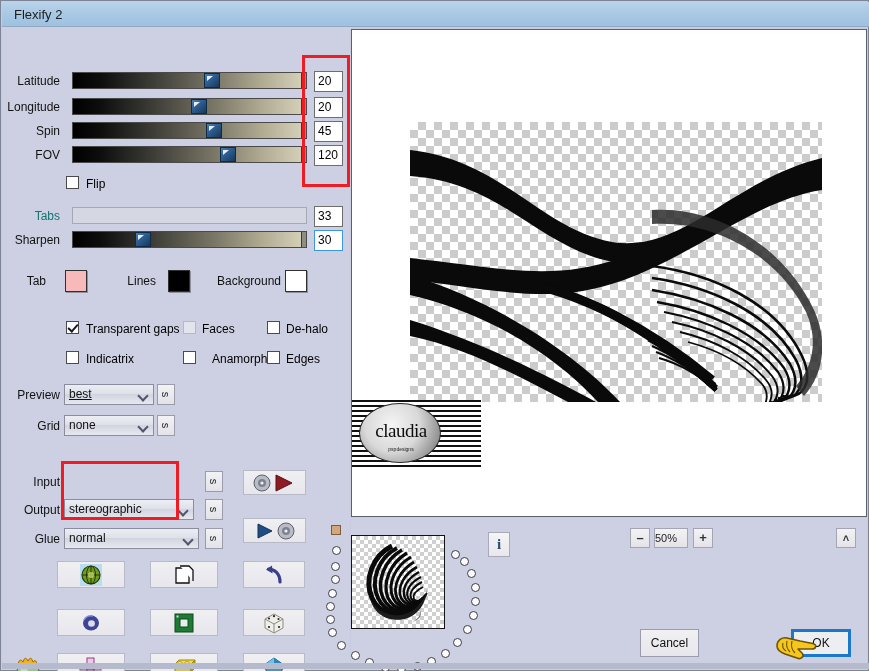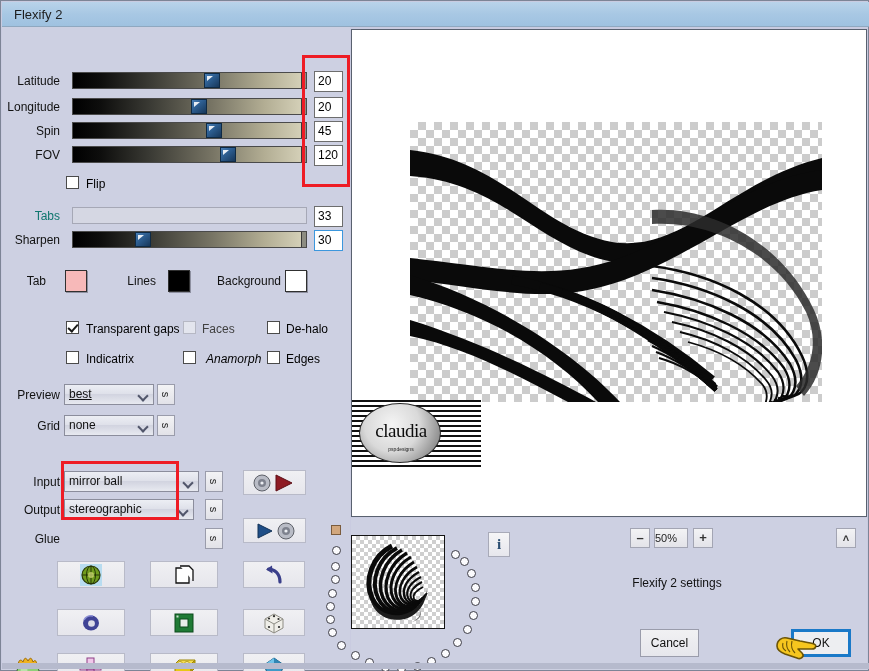--- a/index.html
+++ b/index.html
@@ -118,21 +118,21 @@
     width: 4px; height: 8px;
     border: solid #1a1a1a;
     border-width: 0 2px 2px 0;
     transform: rotate(42deg);
   }
   .cblbl {
     position: absolute;
     font-size: 12px;
     white-space: nowrap;
   }
-  .cblbl.dim { color: #404040; }
+  .cblbl.dim { color: #000000; }
 
   
   .swatch {
     position: absolute;
     width: 22px; height: 22px;
     border: 1px solid #303030;
     box-shadow: 1px 1px 0 #8e90a0;
   }
 
   
@@ -419,21 +419,21 @@
     <div class="cb dim" style="left:181px; top:294px;"></div>
     <div class="cblbl dim" style="left:200px; top:295px;">Faces</div>
 
     <div class="cb" style="left:265px; top:294px;"></div>
     <div class="cblbl" style="left:284px; top:295px;">De-halo</div>
 
     <div class="cb" style="left:64px; top:324px;"></div>
     <div class="cblbl" style="left:84px; top:325px;">Indicatrix</div>
 
     <div class="cb" style="left:181px; top:324px;"></div>
-    <div class="cblbl" style="left:204px; top:325px;font-style:italic;">Anamorph</div>
+    <div class="cblbl" style="left:210px; top:325px;">Anamorph</div>
 
     <div class="cb" style="left:265px; top:324px;"></div>
     <div class="cblbl" style="left:284px; top:325px;">Edges</div>
 
     <div class="lbl" style="left:0px; top:361px; width:58px;">Preview</div>
     <div class="combo" style="left:62px; top:357px; width:90px;text-decoration:underline;">
       <span>best</span>
       <span class="arrow"></span>
     </div>
     <div class="sbtn" style="left:155px; top:357px;">
@@ -443,40 +443,40 @@
     <div class="lbl" style="left:0px; top:392px; width:58px;">Grid</div>
     <div class="combo" style="left:62px; top:388px; width:90px;">
       <span>none</span>
       <span class="arrow"></span>
     </div>
     <div class="sbtn" style="left:155px; top:388px;">
       <span>s</span>
     </div>
 
     <div class="lbl" style="left:0px; top:448px; width:58px;">Input</div>
-    <div class="combo" style="left:62px; top:444px; width:135px;">
-      <span>mirror ball</span>
-      <span class="arrow"></span>
-    </div>
     <div class="sbtn" style="left:203px; top:444px;">
       <span>s</span>
     </div>
 
     <div class="lbl" style="left:0px; top:476px; width:58px;">Output</div>
     <div class="combo" style="left:62px; top:472px; width:130px;">
       <span>stereographic</span>
       <span class="arrow"></span>
     </div>
     <div class="sbtn" style="left:203px; top:472px;">
       <span>s</span>
     </div>
 
     <div class="redbox" style="left:59px; top:434px; width:118px; height:59px;"></div>
 
     <div class="lbl" style="left:0px; top:505px; width:58px;">Glue</div>
+    <div class="combo" style="left:62px; top:501px; width:135px;">
+      <span>normal</span>
+      <span class="arrow"></span>
+    </div>
     <div class="sbtn" style="left:203px; top:501px;">
       <span>s</span>
     </div>
 
     <div class="iconbtn" style="left:241px; top:443px; width:63px; height:25px;">
       <svg width="46" height="18" viewBox="0 0 46 18">
         <circle cx="10" cy="9" r="8" fill="#b9bcc6" stroke="#5d6068" stroke-width="1"></circle>
         <circle cx="10" cy="9" r="4" fill="#7e828e"></circle>
         <circle cx="10" cy="9" r="1.6" fill="#eceef3"></circle>
         <path d="M24 1 L40 9 L24 17 Z" fill="#8e1b24" stroke="#5d0f16" stroke-width="1"></path>
@@ -680,21 +680,20 @@
     </svg>
   </div>
 
   <div class="infobtn">i</div>
 
   <div class="zbtn" style="left:629px; top:527px;">–</div>
   <div class="zval">50%</div>
   <div class="zbtn" style="left:692px; top:527px;">+</div>
   <div class="zbtn" style="left:835px; top:527px; font-size:11px;">˄</div>
 
-  <div class="settingstext">Flexify 2 settings</div>
 
   <div class="dlgbtn" style="left:639px; top:628px; width:59px;">Cancel</div>
   <div class="dlgbtn primary" style="left:790px; top:628px; width:60px;">OK</div>
 
   <div class="handcursor">
     <svg width="44" height="34" viewBox="0 0 44 34">
       <path d="M3 16 C3 10 8 7 13 8 L26 11 C31 12 37 13 40 14 C43 15 42 19 38 19 L24 19 L28 23 C31 26 27 30 23 28 L11 24 C6 22 3 20 3 16 Z" fill="#f6c61e" stroke="#6b5407" stroke-width="1.6" stroke-linejoin="round"></path>
       <path d="M9 13 C8 16 9 19 12 21" stroke="#6b5407" stroke-width="1.1" fill="none"></path>
       <path d="M13 11 C12 15 13 19 16 22" stroke="#6b5407" stroke-width="1.1" fill="none"></path>
       <path d="M18 11 C17 15 18 20 21 23" stroke="#6b5407" stroke-width="1.1" fill="none"></path>

